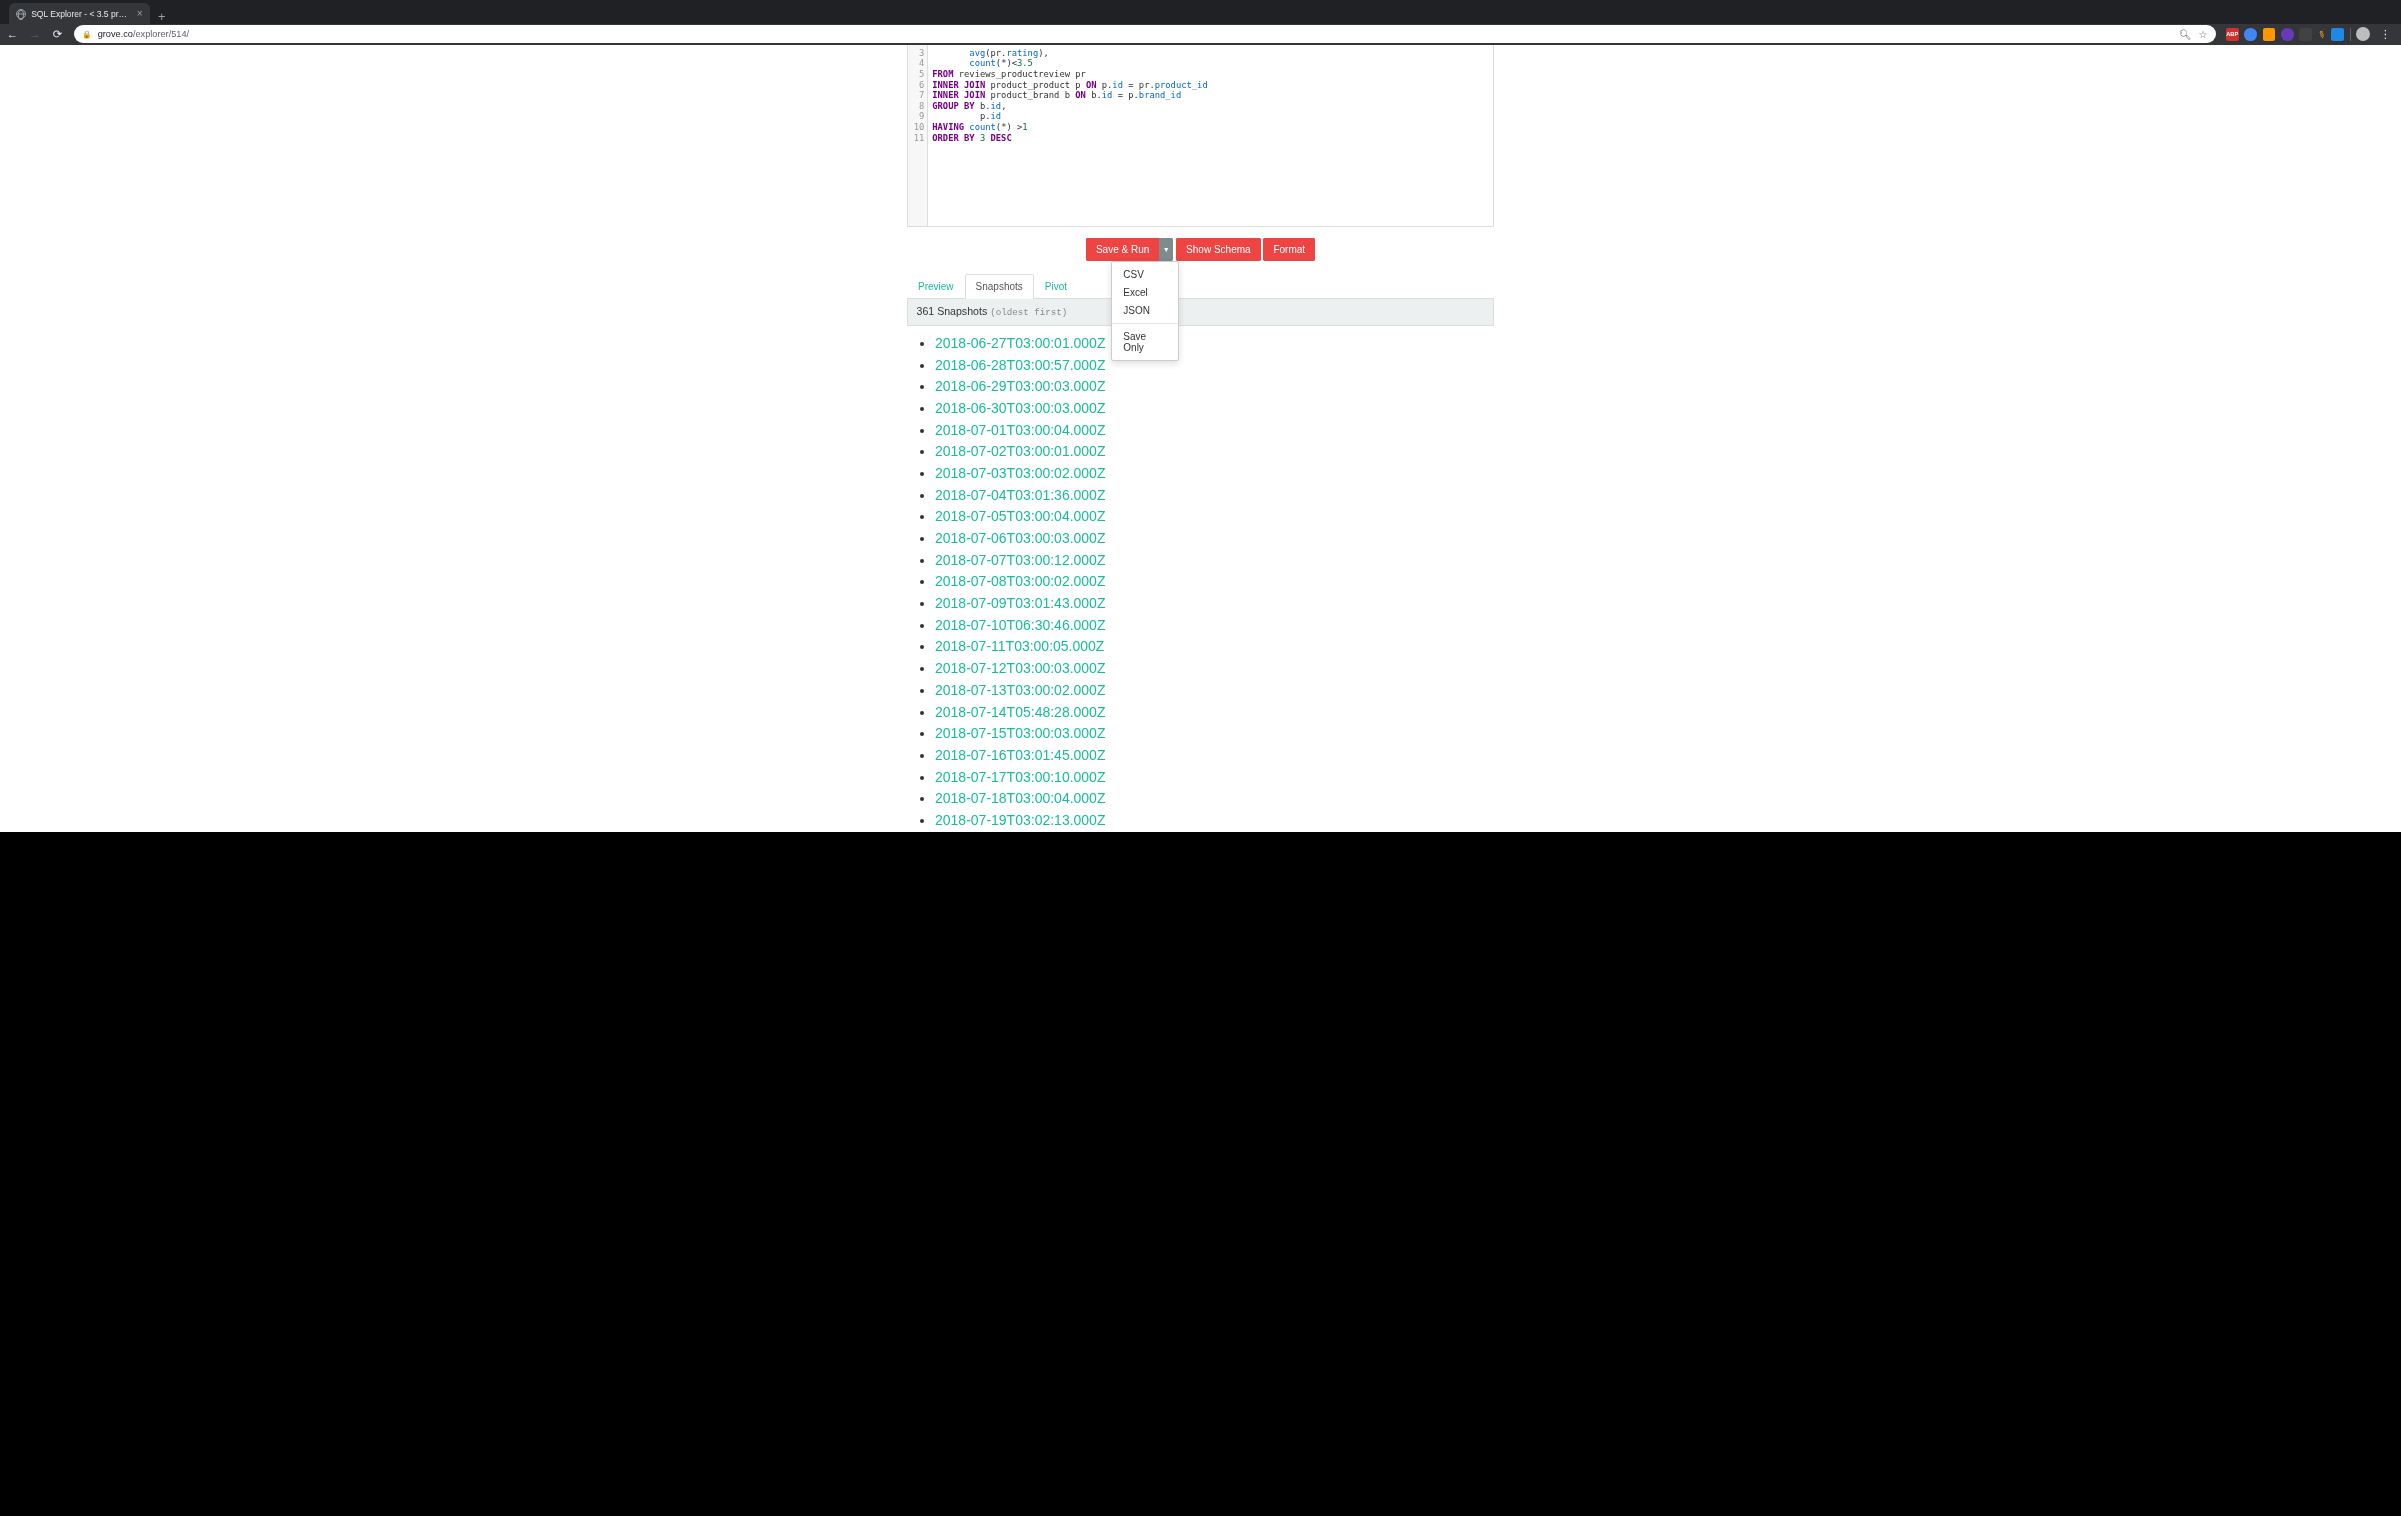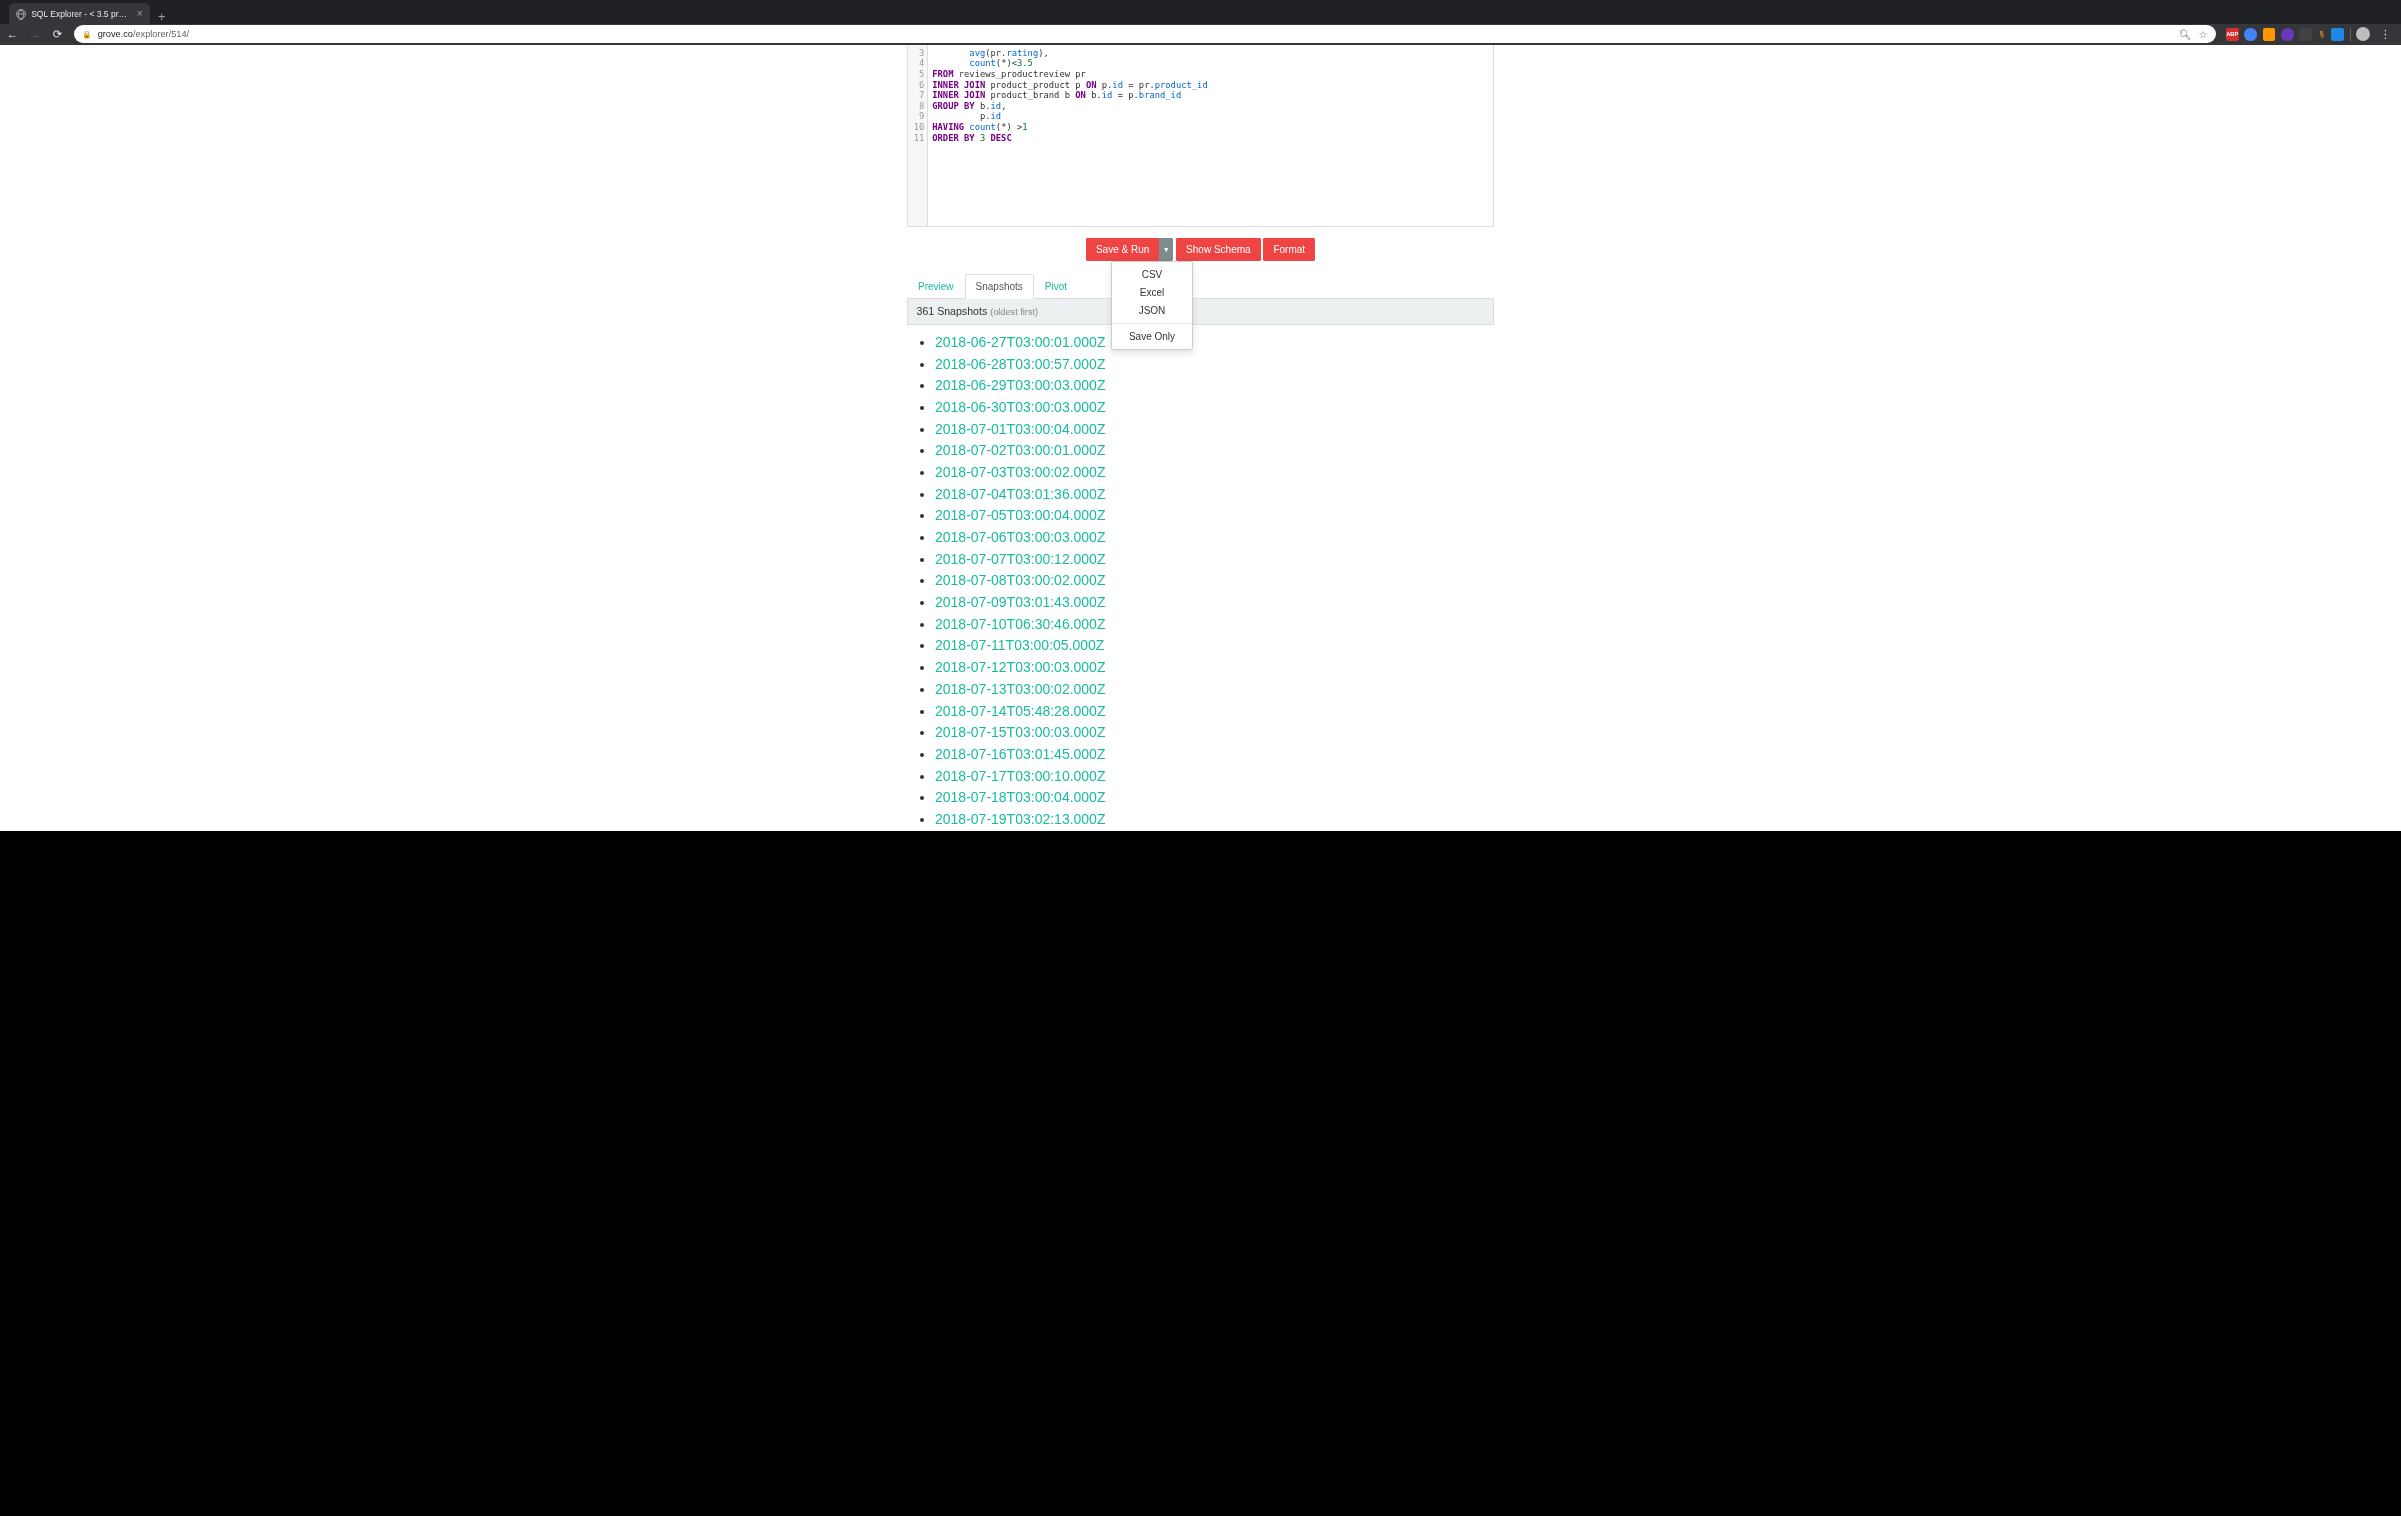--- a/index.html
+++ b/index.html
@@ -152,29 +152,28 @@
       border-bottom-right-radius: 1.4px;
       display: flex; align-items: center; justify-content: center;
       font-size: 7px;
     }
 
     
     .dropdown {
       position: absolute;
       top: 34px;
       left: 204px;
-      width: 82px;
+      width: 68px;
       background: #fff;
       border: 0.7px solid #ccc;
       border-radius: 2.1px;
       box-shadow: 0 2.8px 7px rgba(0,0,0,0.12);
       z-index: 10;
       padding: 3.5px 0;
       font-size: 10px;
-      text-align: center;
     }
     .dropdown .dd-item {
       padding: 3.5px 11.3px;
       cursor: pointer;
       color: #333;
     }
     .dropdown .dd-divider {
       height: 0.7px; background: #e5e5e5; margin: 3.5px 0;
     }
 
@@ -203,21 +202,21 @@
     }
 
     
     .snap-header {
       background: #ecf0f1;
       padding: 6.4px 8.5px;
       font-size: 10.6px;
       border: 0.7px solid #ddd;
       border-top: none;
     }
-    .snap-header .muted { color: #888; font-size: 9.2px; }
+    .snap-header .muted { color: #888; font-size: 9.2px; font-family: Liberation Mono, monospace; }
 
     
     .snap-list {
       list-style: disc;
       padding: 7px 0 0 28px;
     }
     .snap-list li {
       color: #333;
       font-size: 14px;
       line-height: 1.55;

